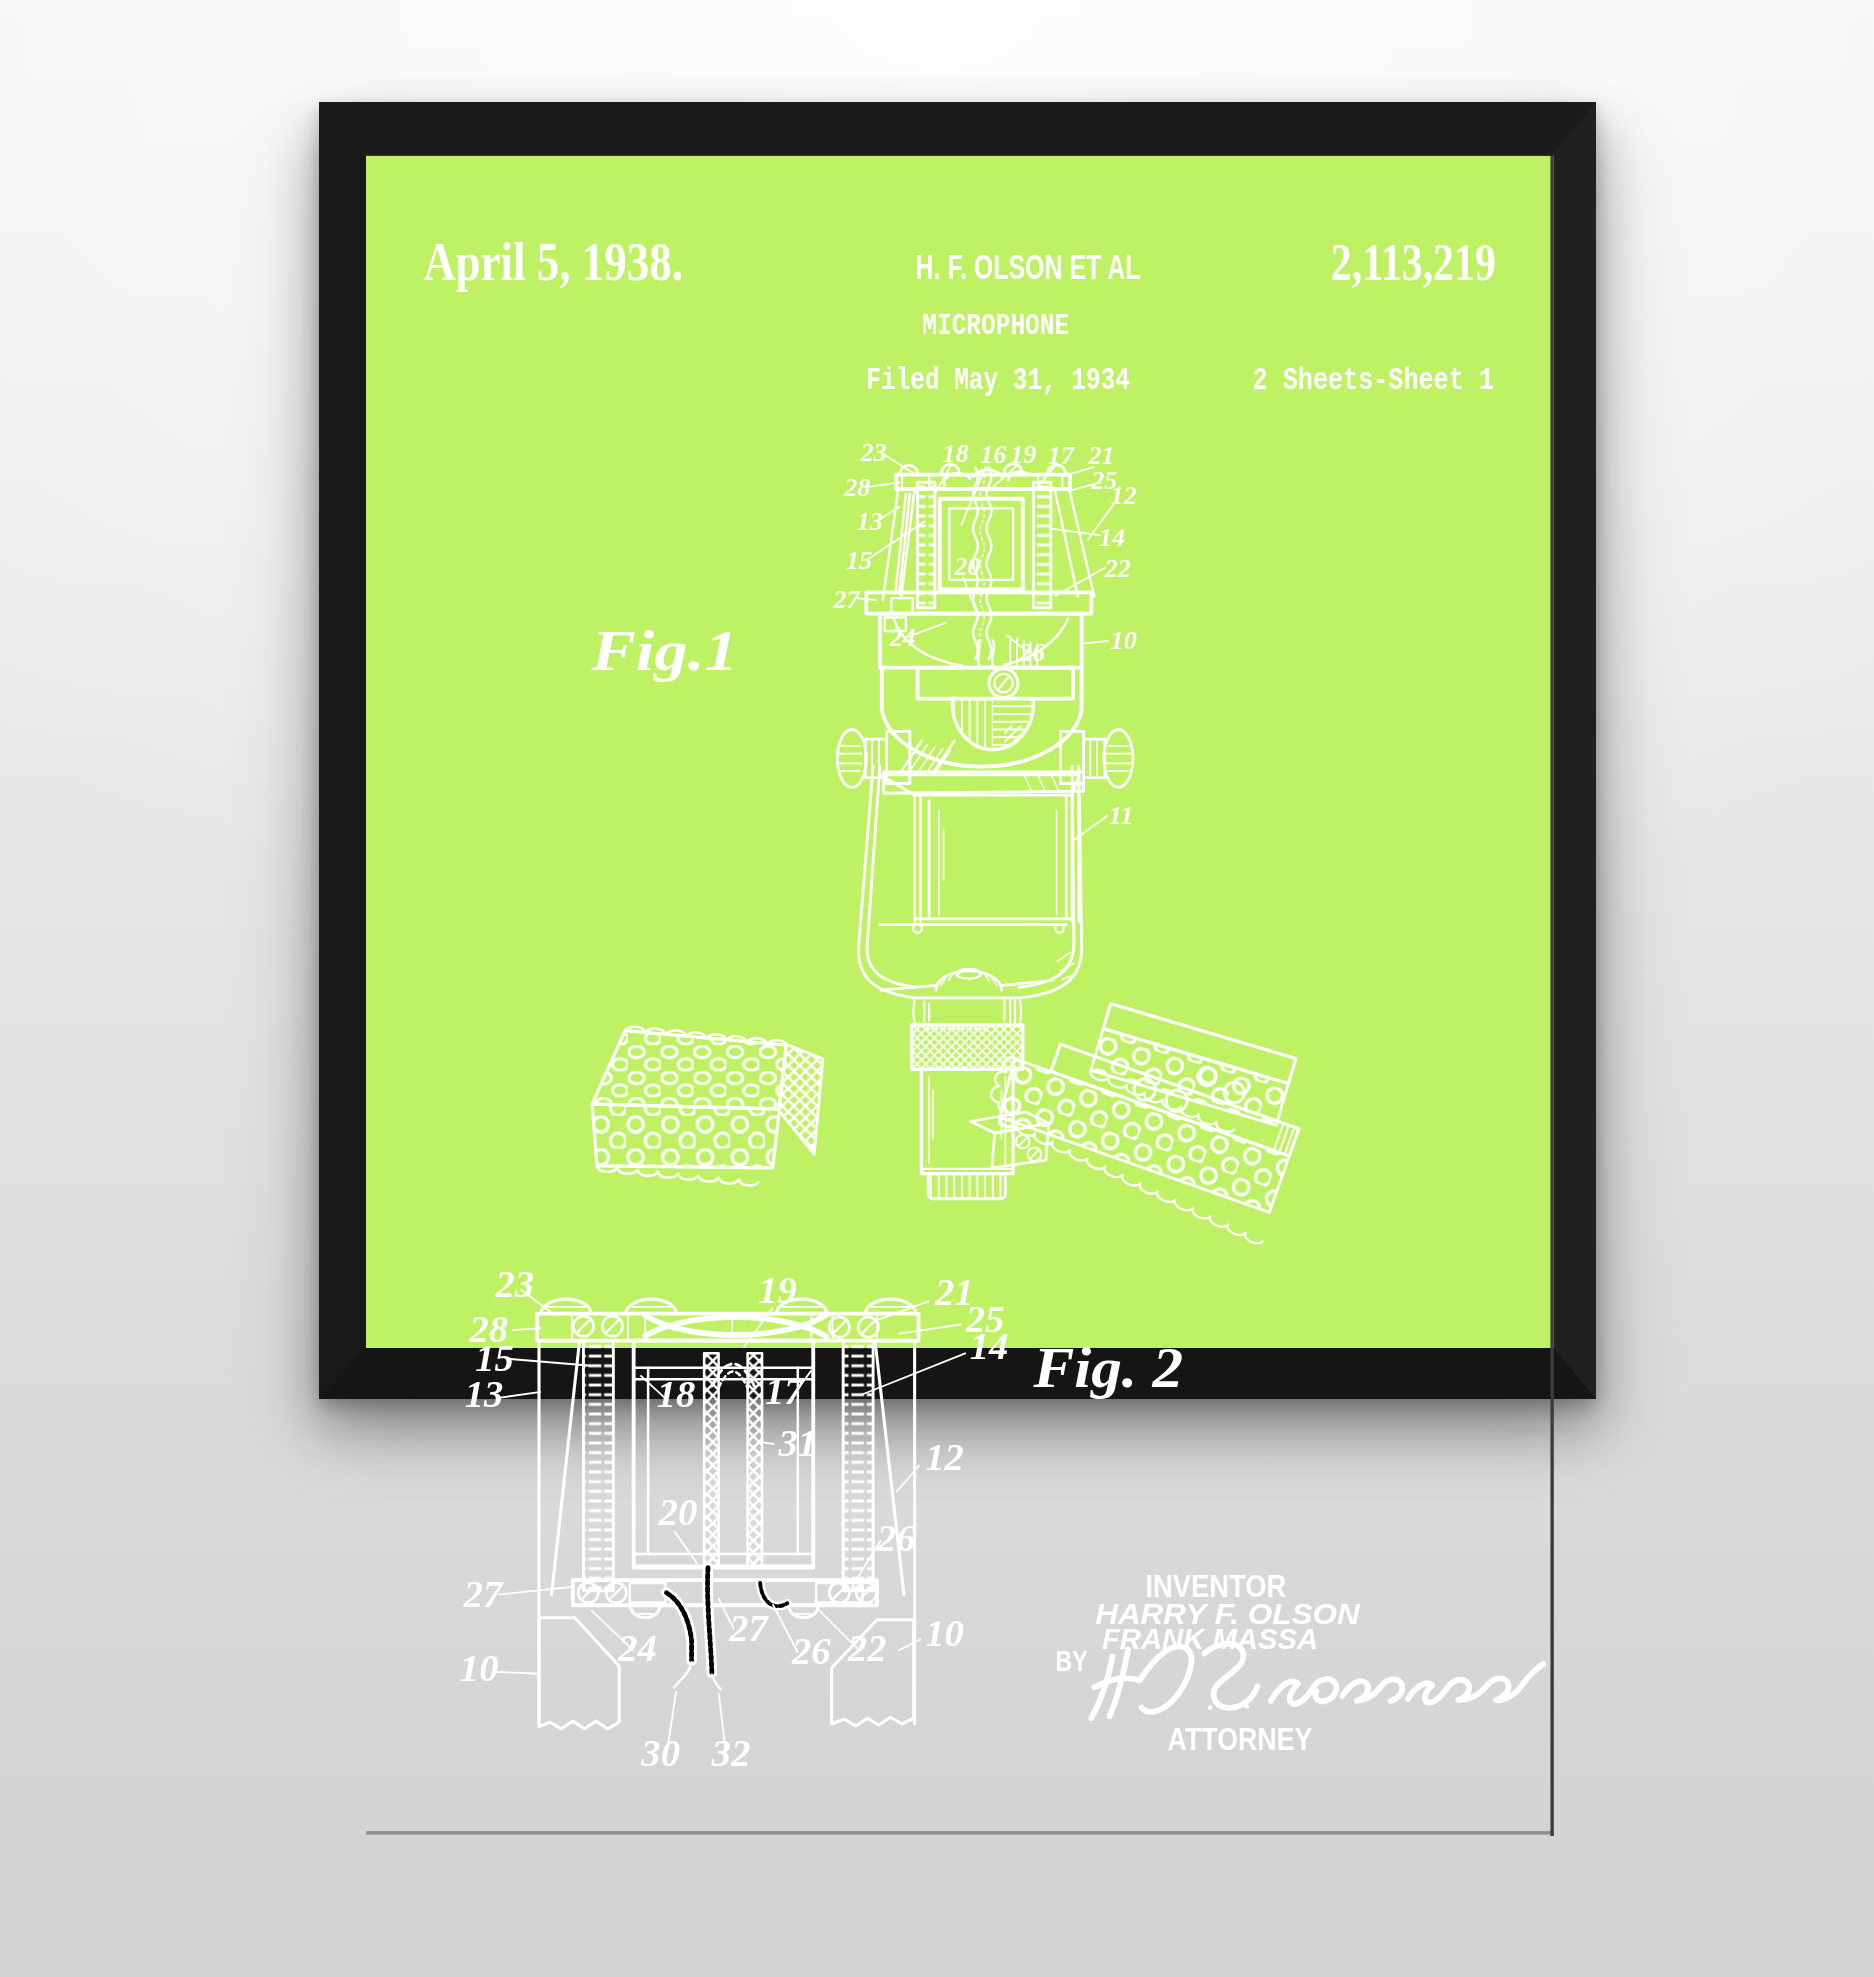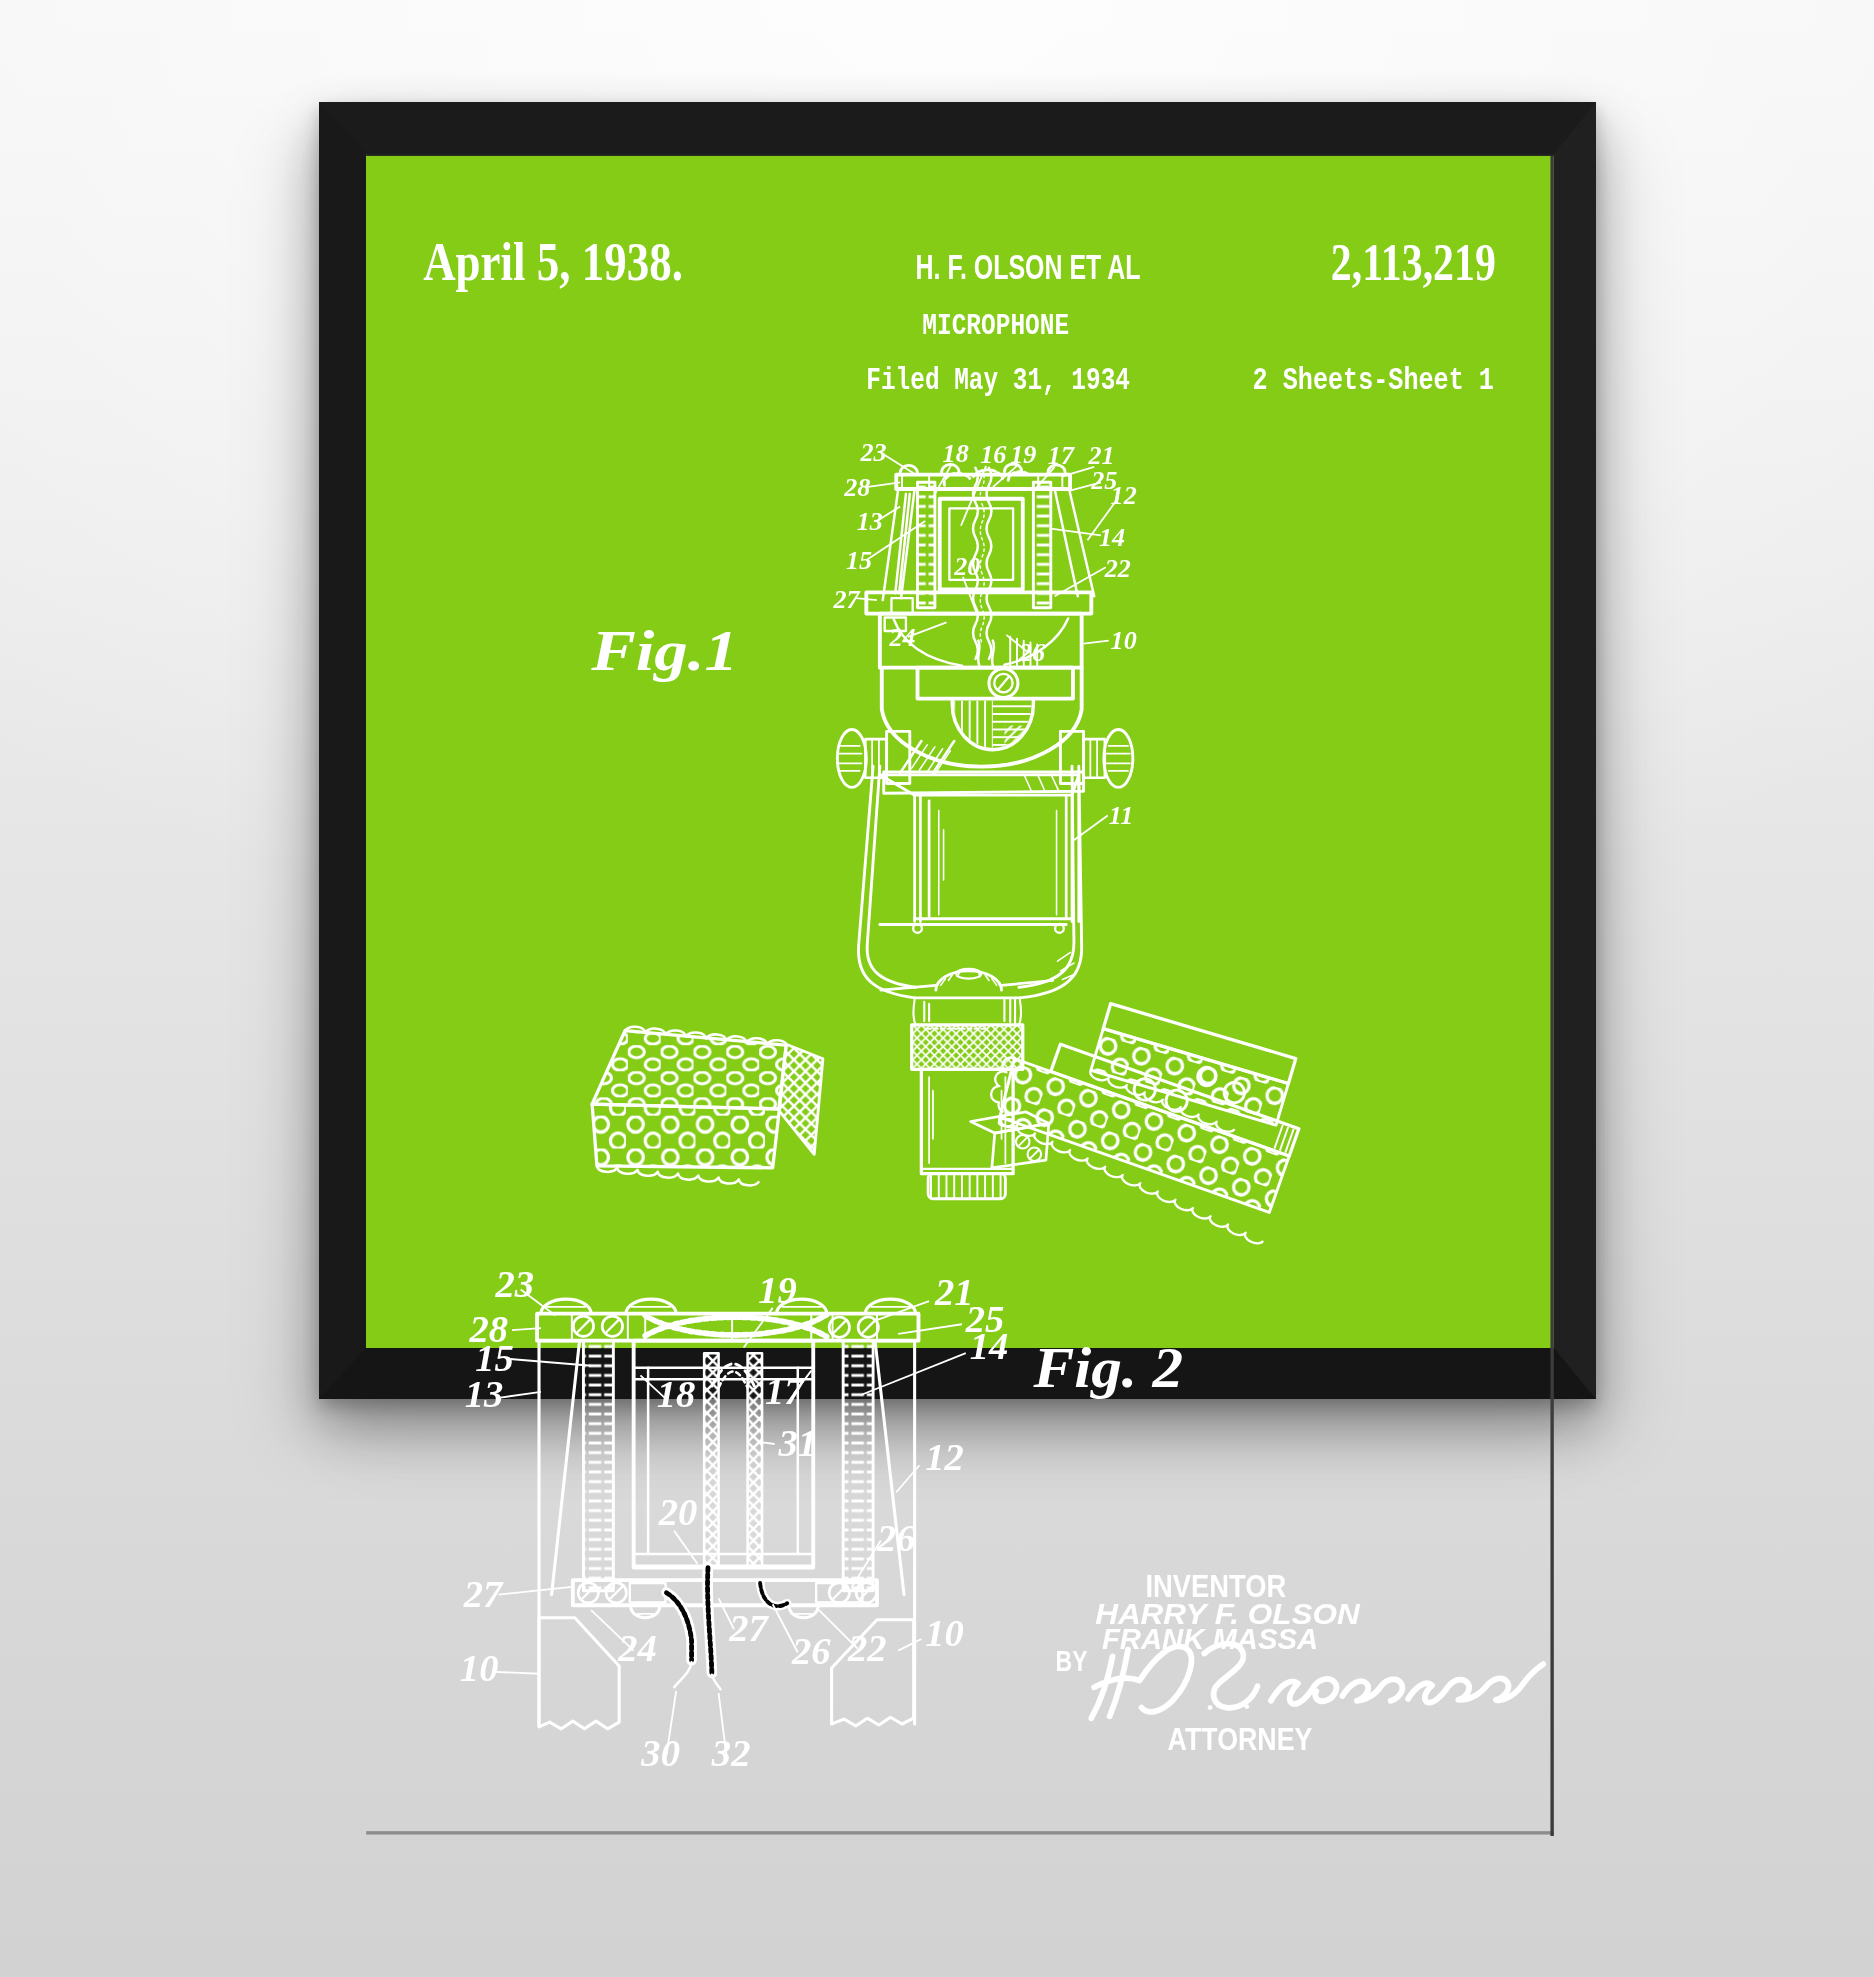--- a/index.html
+++ b/index.html
@@ -4,21 +4,21 @@
 <style>
 html,body{margin:0;padding:0}
 body{width:1874px;height:1977px;position:relative;overflow:hidden;
  font-family:"Liberation Sans",sans-serif;
  background:
   radial-gradient(130% 80% at 50% 0%, rgba(255,255,255,.85), rgba(255,255,255,0) 62%),
   linear-gradient(180deg,#f5f5f5 0%,#ececec 28%,#e0e0e0 58%,#d6d6d6 85%,#d2d2d2 100%);}
 .frame{position:absolute;left:319px;top:102px;width:1277px;height:1297px;box-sizing:border-box;
  border-style:solid;border-width:52px 42px 51px 47px;
  border-color:#1b1b1b #202020 #151515 #191919;
- background:#84cc16;
+ background:#bef264;
  box-shadow:0 23px 46px rgba(0,0,0,.28),0 7.7px 15.4px rgba(0,0,0,.20),27px 39px 68px rgba(0,0,0,.10),-27px 39px 68px rgba(0,0,0,.10);}
 svg text{white-space:pre}
 </style>
 </head>
 <body>
 
 <div class="frame">
 <svg width="1188" height="1682" viewBox="379 160 1230 1742">
 <defs>
 <pattern id="topdots" width="34" height="27" patternUnits="userSpaceOnUse" patternTransform="translate(4 3)">

